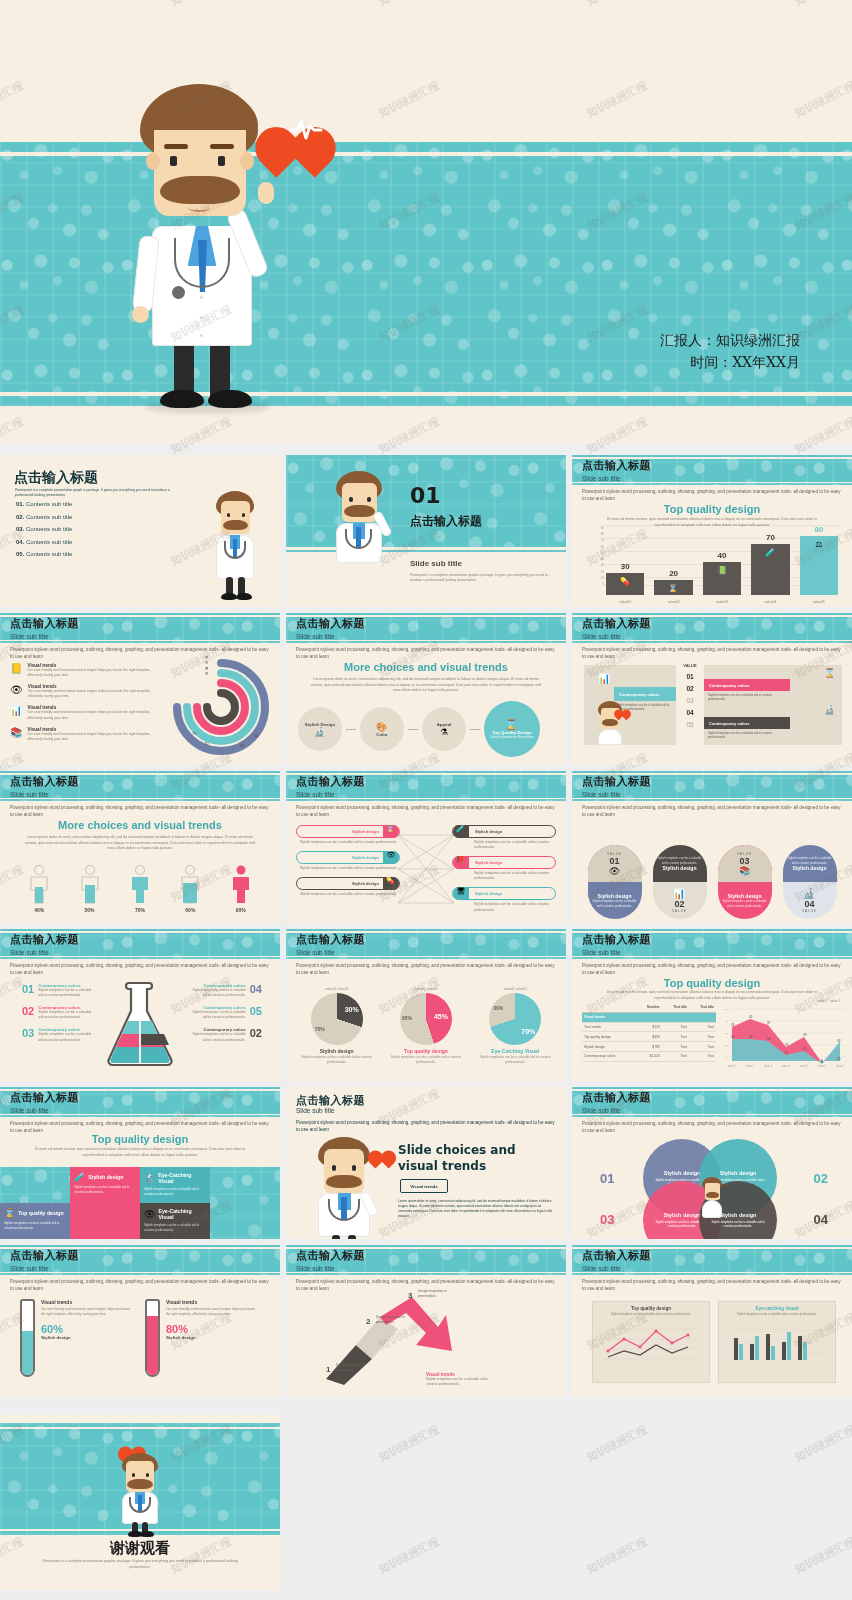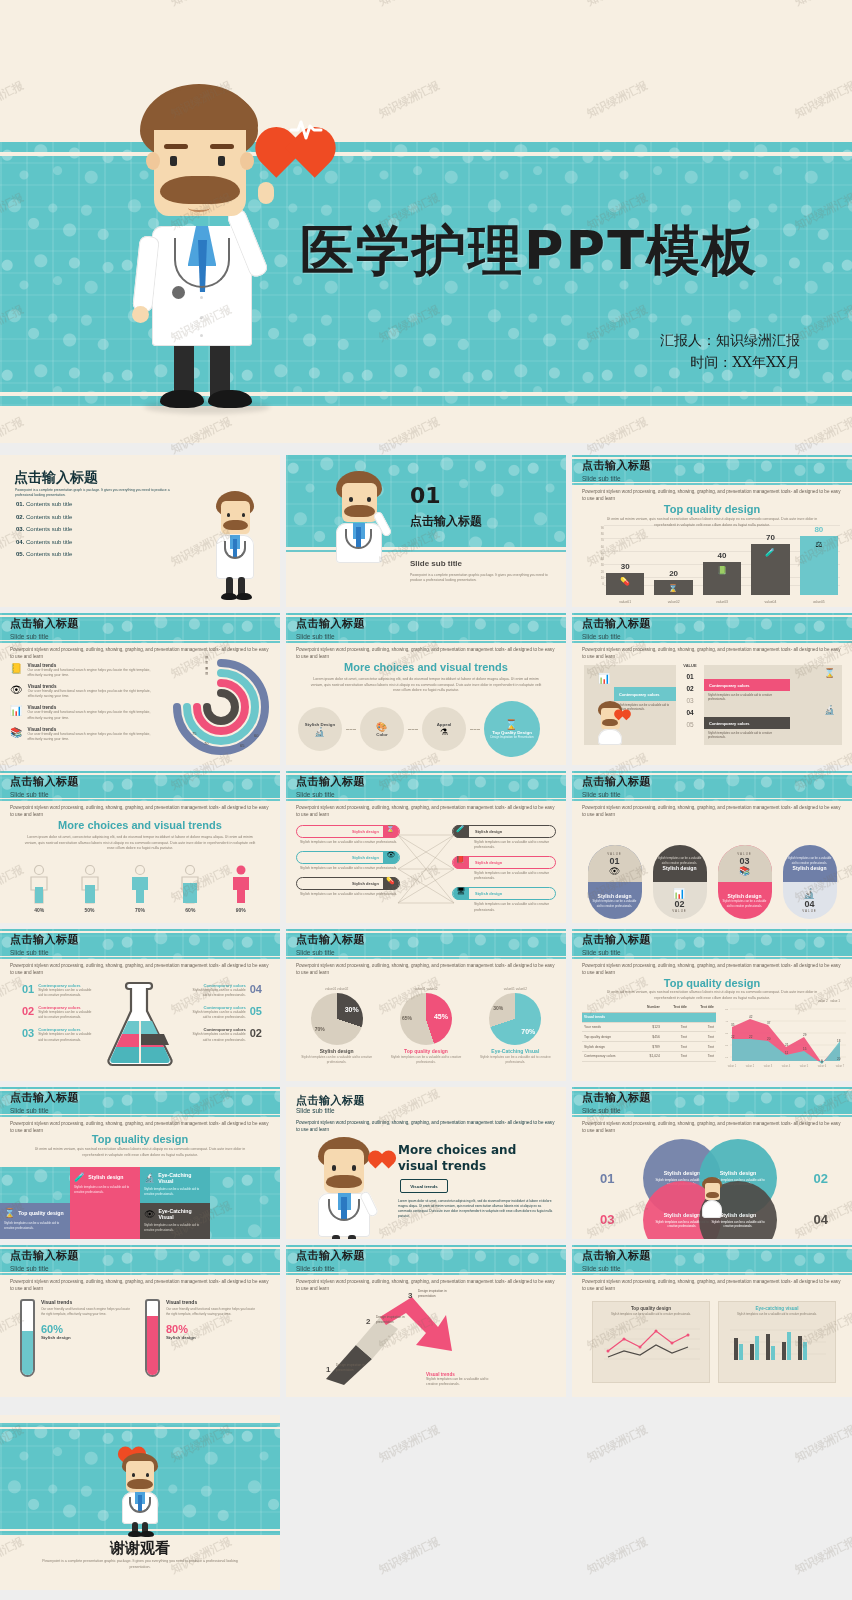--- a/index.html
+++ b/index.html
@@ -232,21 +232,20 @@
     <div class="mous" style="left:50px; top:98px; width:80px; height:28px;"></div>
     <div class="mouth" style="left:78px; top:126px; width:22px; height:8px;"></div>
   </div>
 
   <div class="heart" style="left:285px; top:106px; width:42px; height:42px;">
     <svg class="ecg" width="42" height="42" viewBox="0 0 42 42" aria-hidden="true">
       <polyline points="6,24 13,24 16,16 21,32 25,20 29,24 36,24" fill="none" stroke="#ffffff" stroke-width="3" stroke-linejoin="round" stroke-linecap="round"></polyline>
     </svg>
   </div>
 
-  <h1 id="hero-title">医学护理PPT模板</h1>
   <div id="hero-meta">
     <div>汇报人：知识绿洲汇报</div>
     <div>时间：XX年XX月</div>
   </div>
 </section>
 
 <div id="grid">
 
   <div class="row">
 
@@ -949,21 +948,21 @@
         <div class="coat" style="left:18px;top:56px;width:52px;height:44px;"></div>
         <div class="shirt" style="left:38px;top:56px;width:13px;height:17px;"></div>
         <div class="tie" style="left:41px;top:60px;width:6px;height:22px;"></div>
         <div class="stetho" style="left:28px;top:62px;width:32px;height:22px;"></div>
         <div class="arm" style="left:64px;top:54px;width:10px;height:26px;transform:rotate(-26deg);"></div>
         <div class="leg" style="left:32px;top:98px;width:8px;height:16px;"></div>
         <div class="leg" style="left:48px;top:98px;width:8px;height:16px;"></div>
       </div>
       <div class="heart" style="left:92px;top:56px;width:15px;height:15px;"></div>
       <div style="position:absolute;left:112px;top:56px;font-family:'DejaVu Sans',sans-serif;font-weight:bold;font-size:12px;line-height:1.3;color:#10353c;">
-        <div>More choices and</div>
+        <div>Slide choices and</div>
         <div>visual trends</div>
       </div>
       <div style="position:absolute;left:114px;top:92px;width:48px;height:14px;border:1px solid #164248;border-radius:2px;display:flex;align-items:center;justify-content:center;">
         <span style="font-size:4.4px;font-weight:bold;color:#10353c;">Visual trends</span>
         </div>
       <div style="position:absolute;left:112px;right:10px;top:112px;font-size:3.2px;line-height:1.6;color:#1f4248;">Lorem ipsum dolor sit amet, consectetur adipisicing elit, sed do eiusmod tempor incididunt ut labore et dolore magna aliqua. Ut enim ad minim veniam, quis nostrud exercitation ullamco laboris nisi ut aliquip ex ea commodo consequat. Duis aute irure dolor in reprehenderit in voluptate velit esse cillum dolore eu fugiat nulla pariatur.</div>
     </div>
 
     <div class="thumb">
       <div class="hdr medpat">

